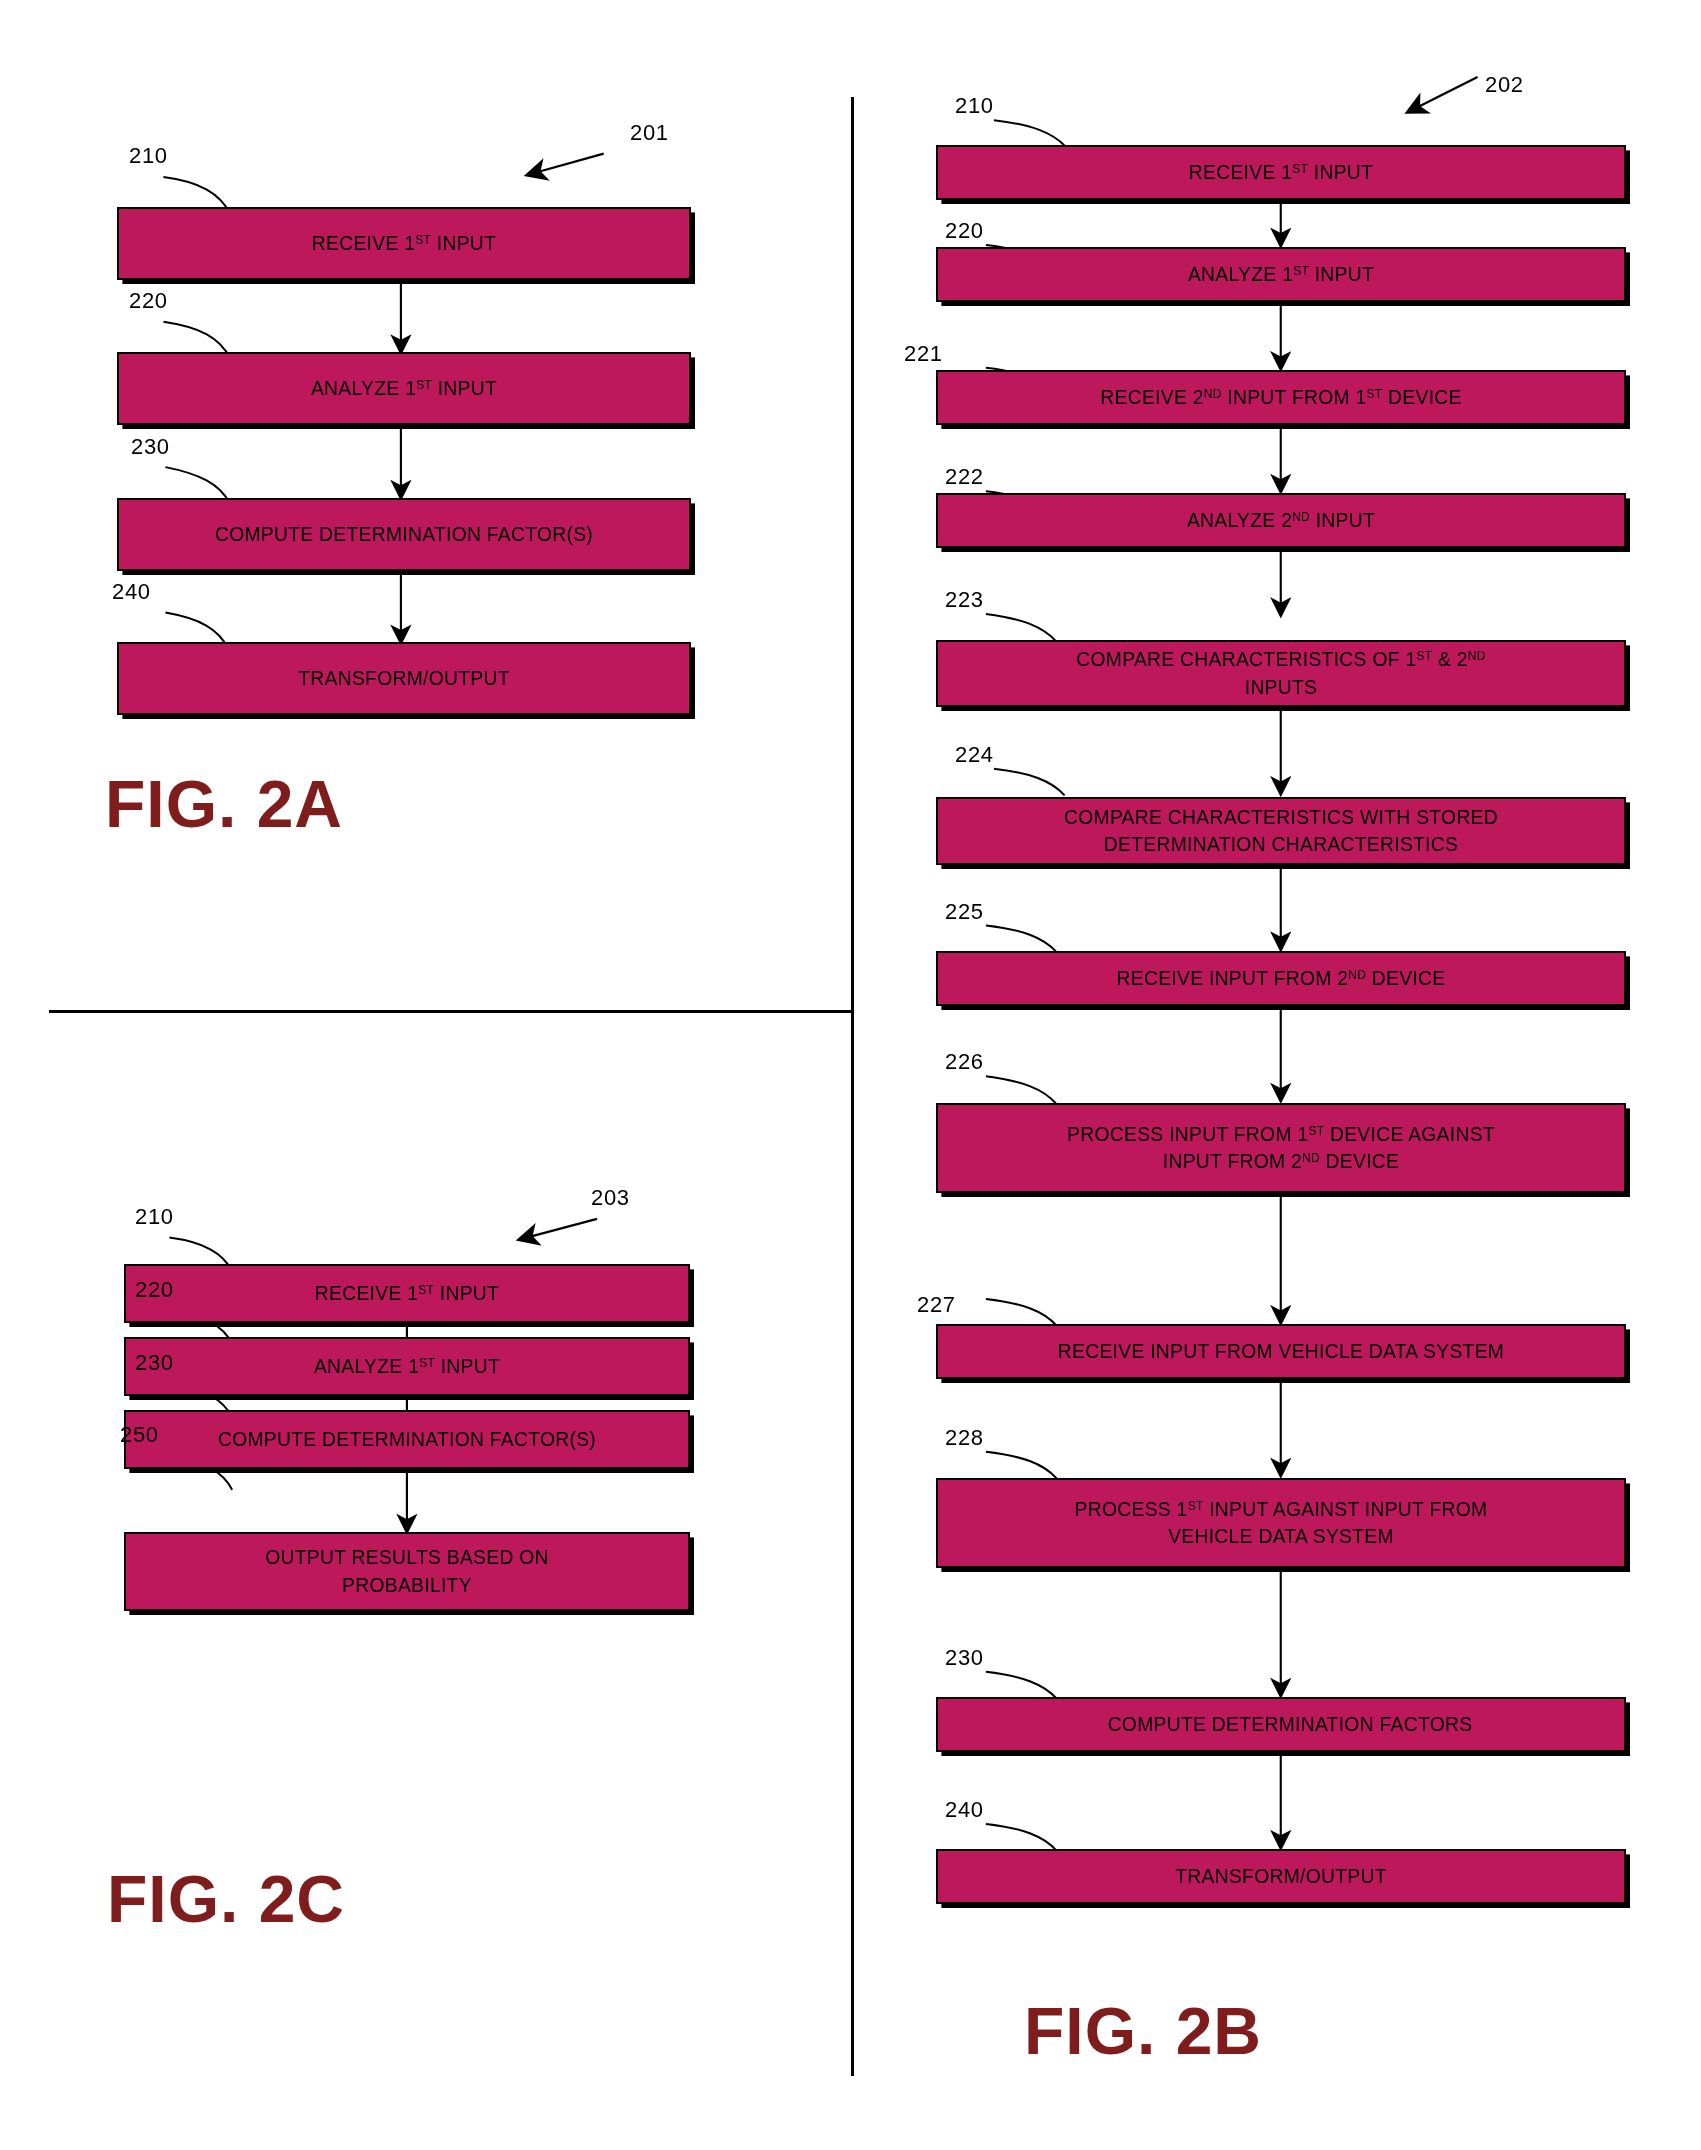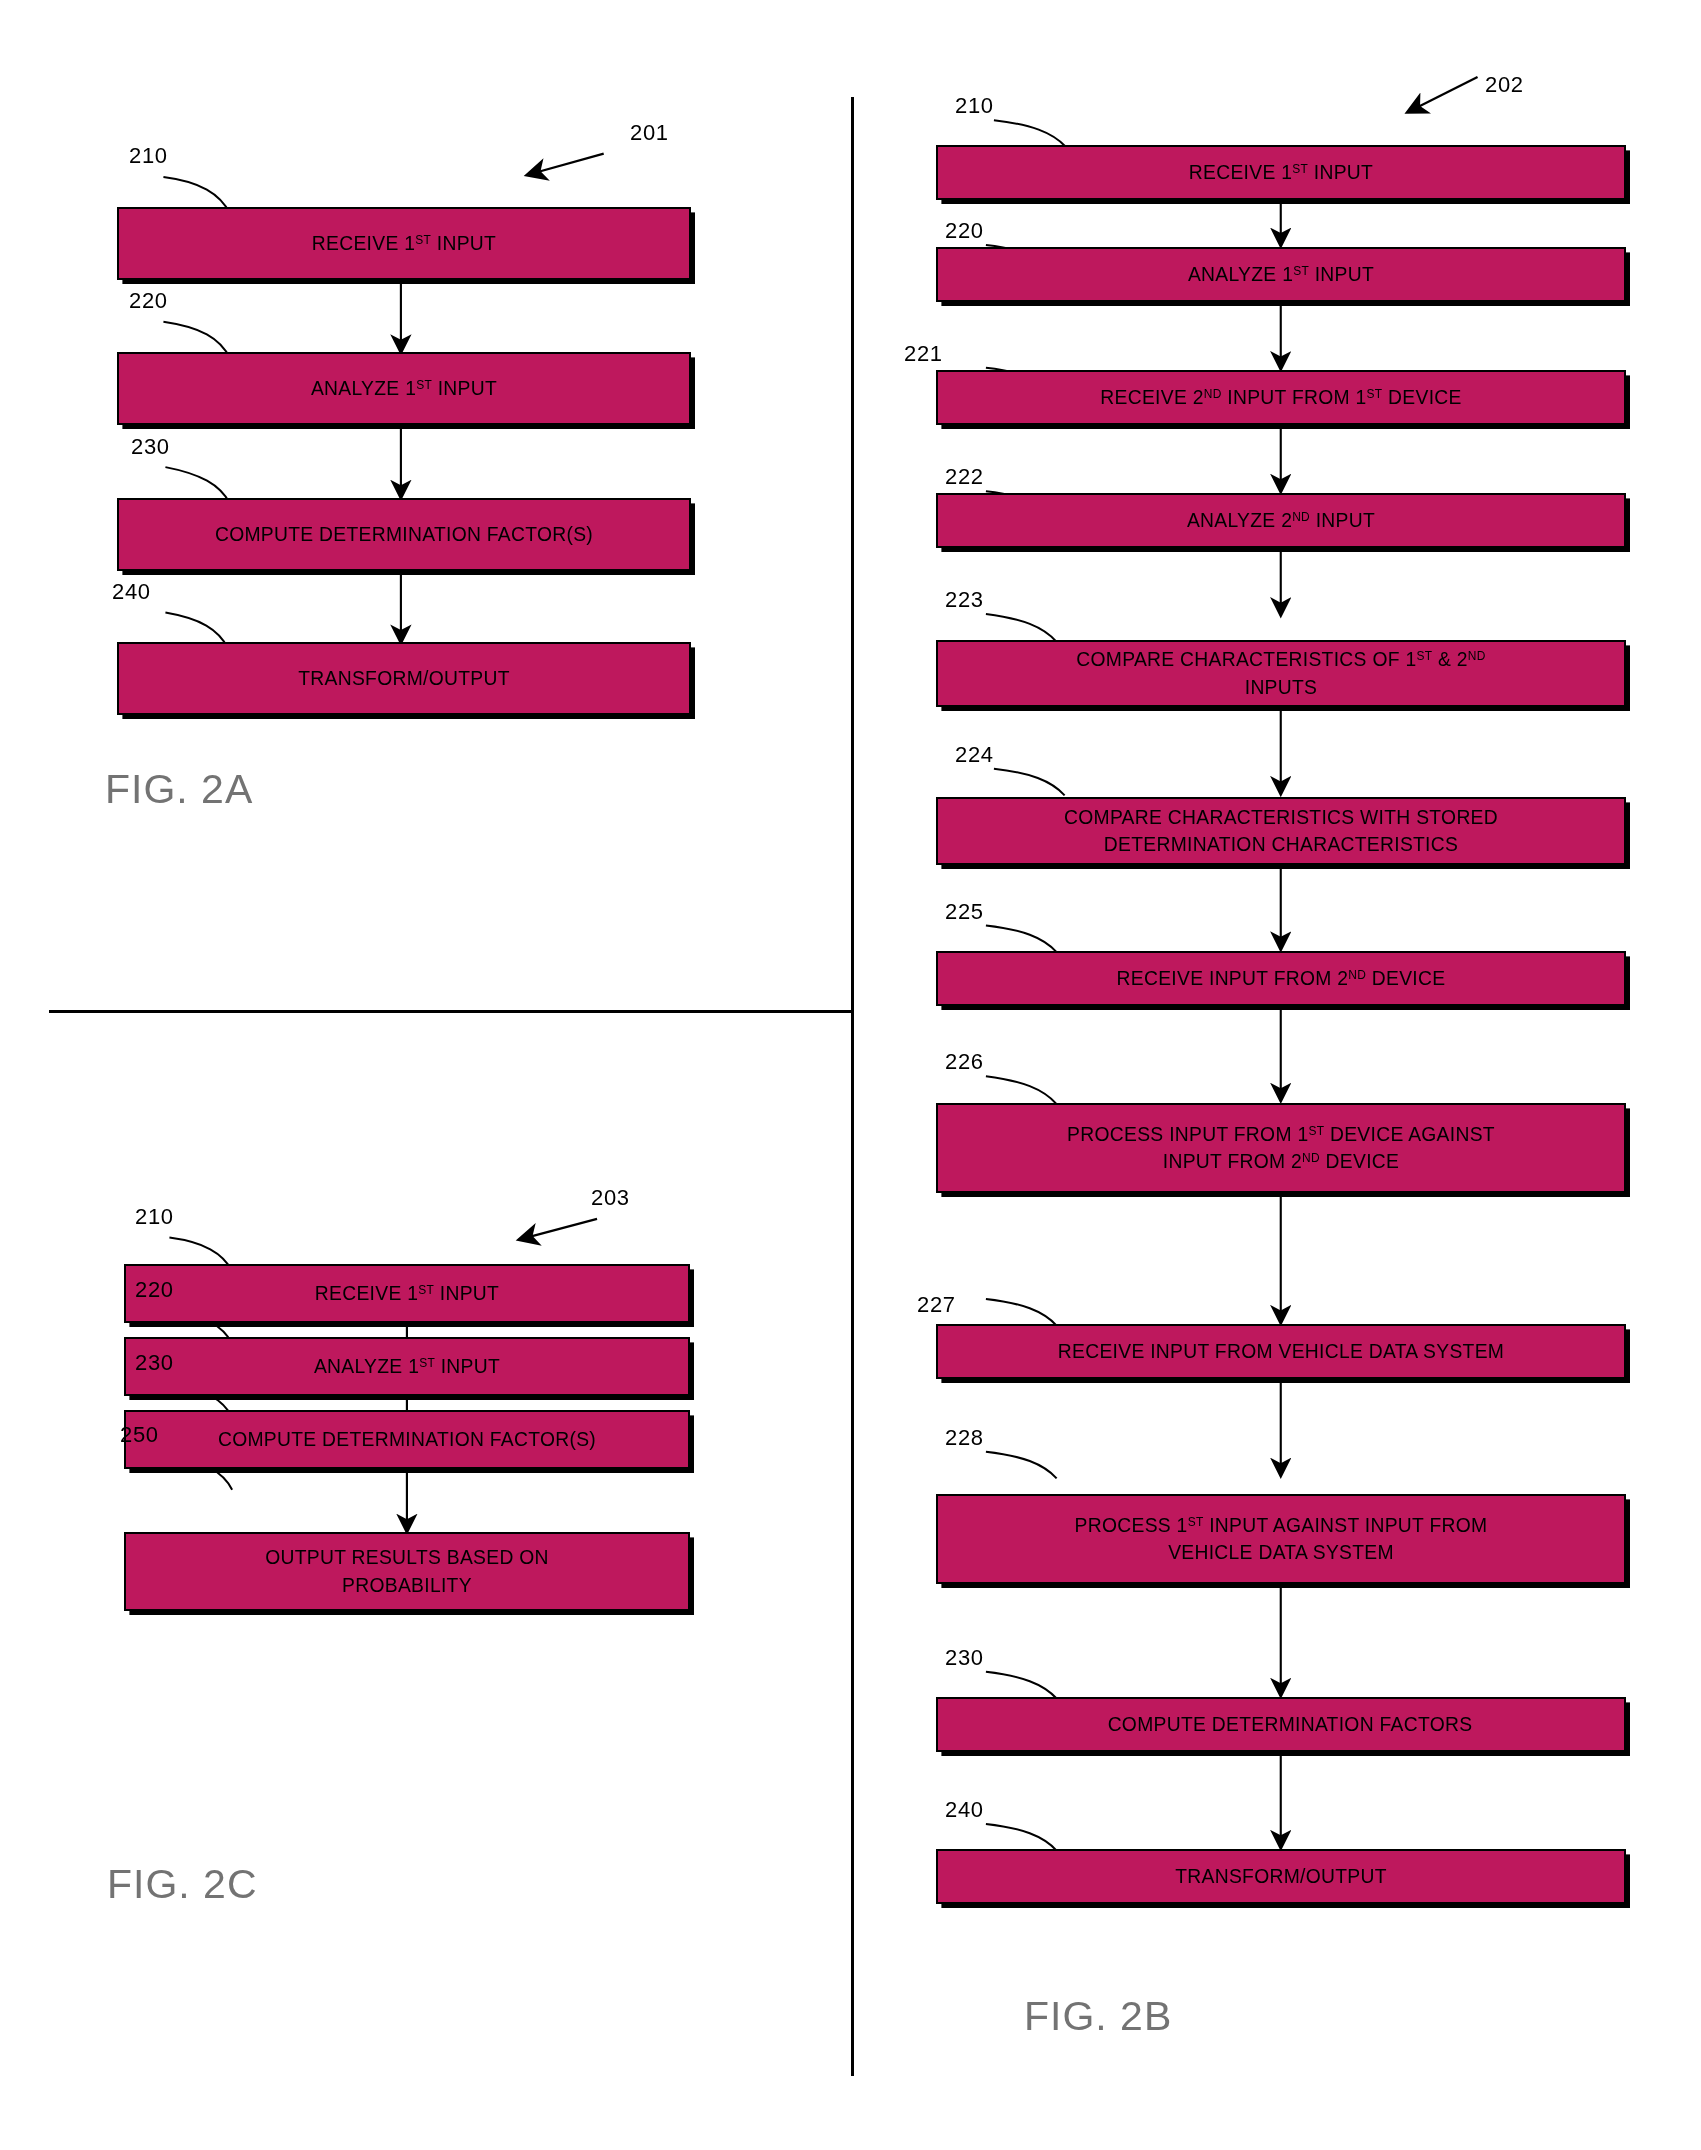--- a/index.html
+++ b/index.html
@@ -67,24 +67,24 @@
     left: 0;
     top: 0;
     width: 1701px;
     height: 2151px;
     pointer-events: none;
   }
 
   
   .figcap {
     position: absolute;
-    font-size: 41px;
-    font-weight: normal;
+    font-size: 66px;
+    font-weight: bold;
     letter-spacing: 1px;
-    color: #737373;
+    color: #7f1d1d;
     white-space: nowrap;
   }
 </style>
 </head>
 <body>
 
 <div id="page">
 
   <div class="divider-v" style="left:851px; top:97px; width:2.7px; height:1979px;"></div>
   <div class="divider-h" style="left:49px; top:1010px; width:804px; height:2.7px;"></div>
@@ -238,21 +238,21 @@
   <div class="fbox" style="left:936px; top:1103px; width:690px; height:90px;">
     <span class="btxt">PROCESS INPUT FROM 1<sup>ST</sup> DEVICE AGAINST<br>INPUT FROM 2<sup>ND</sup> DEVICE</span>
   </div>
 
   <div class="refnum" style="left:917px; top:1272px;margin-top:20px;">227</div>
   <div class="fbox" style="left:936px; top:1324px; width:690px; height:55px;">
     <span class="btxt">RECEIVE INPUT FROM VEHICLE DATA SYSTEM</span>
   </div>
 
   <div class="refnum" style="left:945px; top:1425px;">228</div>
-  <div class="fbox" style="left:936px; top:1478px; width:690px; height:90px;margin-top:16px;">
+  <div class="fbox" style="left:936px; top:1478px; width:690px; height:90px;">
     <span class="btxt">PROCESS 1<sup>ST</sup> INPUT AGAINST INPUT FROM<br>VEHICLE DATA SYSTEM</span>
   </div>
 
   <div class="refnum" style="left:945px; top:1645px;">230</div>
   <div class="fbox" style="left:936px; top:1697px; width:690px; height:55px;padding-left:18px;">
     <span class="btxt">COMPUTE DETERMINATION FACTORS</span>
   </div>
 
   <div class="refnum" style="left:945px; top:1797px;">240</div>
   <div class="fbox" style="left:936px; top:1849px; width:690px; height:55px;">

